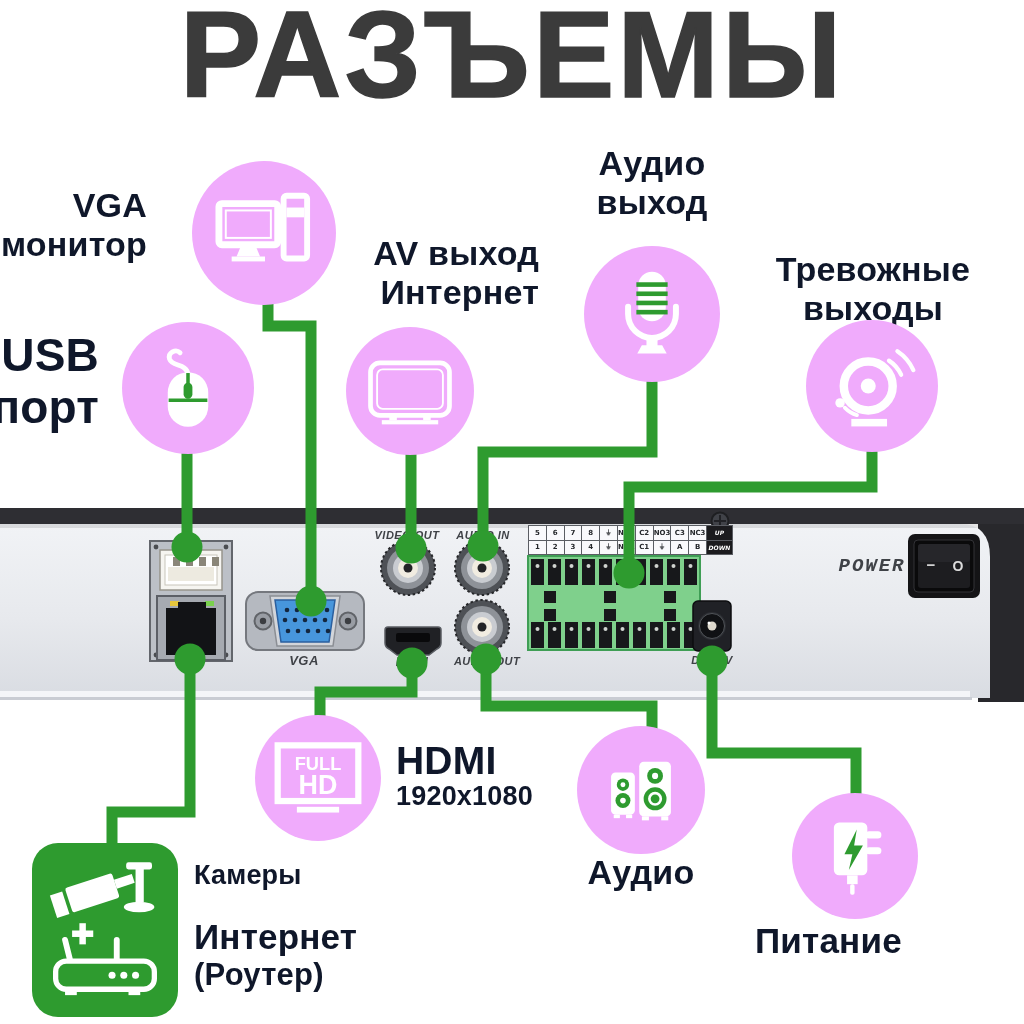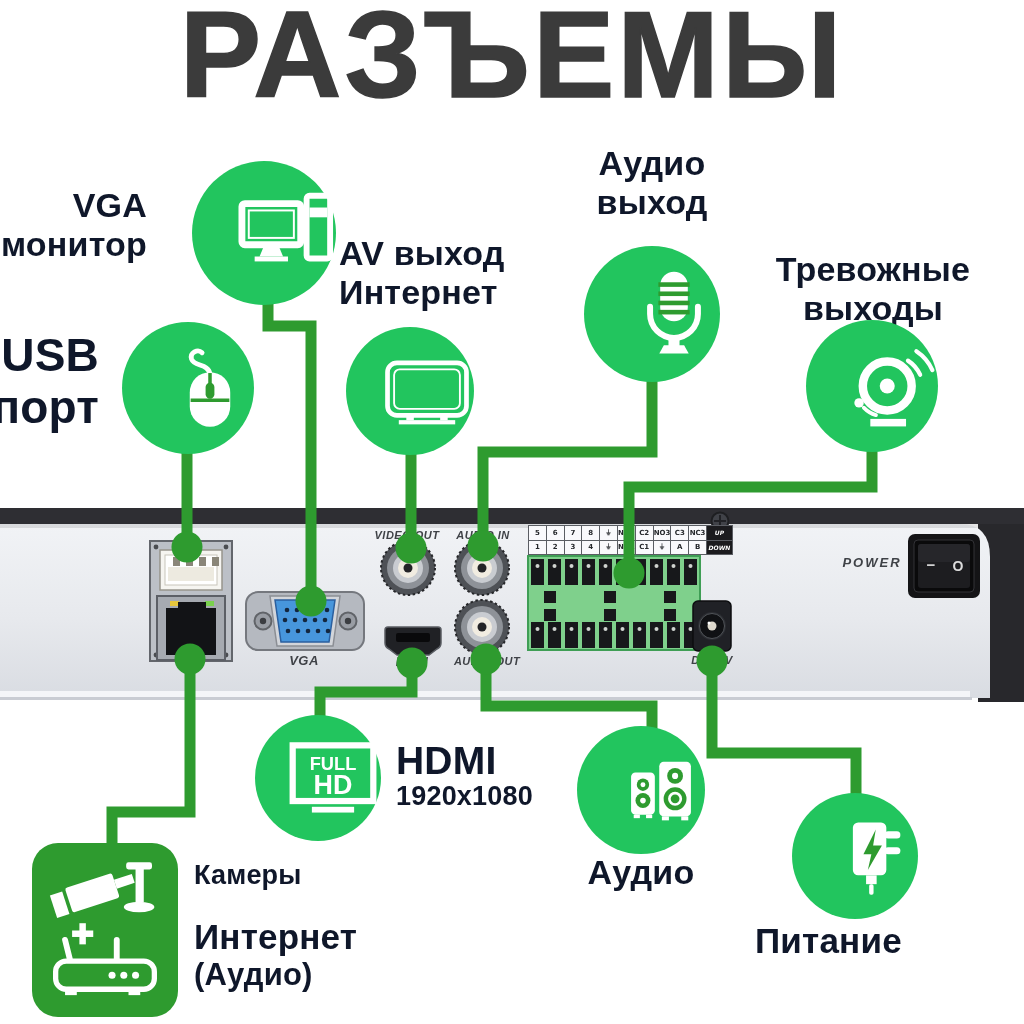--- a/index.html
+++ b/index.html
@@ -2,21 +2,21 @@
 <html><head>
 <meta charset="utf-8">
 <style>
   html,body{margin:0;padding:0;}
   body{width:1024px;height:1024px;background:#fff;font-family:"Liberation Sans",sans-serif;overflow:hidden;}
   .stage{position:absolute;left:0;top:0;width:952px;height:1024px;background:#fff;padding-left:40px;}
   .title{position:absolute;top:-6px;left:0;width:1024px;text-align:center;font-size:122px;font-weight:bold;
          color:#3b3b3b;letter-spacing:3px;line-height:1;-webkit-text-stroke:1.5px #3b3b3b;z-index:5;}
   .lbl{position:absolute;font-weight:bold;color:#0f172a;line-height:1.14;letter-spacing:.2px;z-index:25;}
   .lbl div{white-space:nowrap;}
-  .circle{position:absolute;border-radius:50%;background:#22c55e;display:flex;align-items:center;justify-content:flex-end;z-index:30;}
+  .circle{position:absolute;border-radius:50%;background:#f0abfc;display:flex;align-items:center;justify-content:center;z-index:30;}
   .sq{position:absolute;border-radius:26px;background:#2e9b2f;display:flex;align-items:center;justify-content:center;z-index:30;}
   .connector{position:absolute;left:0;top:0;z-index:20;}
   .panel{position:absolute;left:0;top:505px;width:1024px;height:200px;z-index:10;}
   .panel-art{position:absolute;left:0;top:0;}
   .panel-label{position:absolute;font-style:italic;font-weight:bold;color:#3f4247;transform:translateX(-50%);
                letter-spacing:.5px;white-space:nowrap;z-index:12;}
   .term-grid{position:absolute;left:529px;top:21px;z-index:12;}
   .term-row{display:flex;}
   .tcell{width:16.8px;height:13.5px;border:1px solid #5a5d63;margin-left:-1px;margin-top:-1px;
          background:rgba(250,250,252,.93);font-size:7px;font-weight:bold;color:#26282c;
@@ -207,21 +207,21 @@
         <text x="958" y="66" text-anchor="middle" font-size="14" font-weight="bold" fill="#dcdcdc">O</text>
       </g>
     </svg>
 
     <div class="panel-label" style="left:407px;top:24px;font-size:11px;">VIDEO OUT</div>
     <div class="panel-label" style="left:483px;top:24px;font-size:11px;">AUDIO IN</div>
     <div class="panel-label" style="left:304px;top:148px;font-size:13px;">VGA</div>
     <div class="panel-label" style="left:412px;top:150px;font-size:12px;">HDMI</div>
     <div class="panel-label" style="left:487px;top:150px;font-size:11px;">AUDIO OUT</div>
     <div class="panel-label" style="left:712px;top:149px;font-size:11px;">DC 12V</div>
-    <div class="panel-label" style="left:872px;top:50px;font-size:13px;letter-spacing:2px;">POWER</div>
+    <div class="panel-label" style="left:872px;top:50px;font-size:19px;letter-spacing:2px;font-family:Liberation Mono, monospace;">POWER</div>
 
     <div class="term-grid">
       <div class="term-row">
         <span class="tcell">5</span>
         <span class="tcell">6</span>
         <span class="tcell">7</span>
         <span class="tcell">8</span>
         <span class="tcell">⏚</span>
         <span class="tcell">NO2</span>
         <span class="tcell">C2</span>
@@ -394,21 +394,21 @@
   <div class="lbl" style="top:186px;right:845px;text-align:right;font-size:34px;">
     <div>VGA</div>
     <div>монитор</div>
   </div>
 
   <div class="lbl" style="top:329px;right:893px;text-align:right;font-size:46px;">
     <div>USB</div>
     <div>порт</div>
   </div>
 
-  <div class="lbl" style="top:234px;left:339px;width:200px;text-align:left;font-size:34px;">
+  <div class="lbl" style="top:234px;left:339px;width:200px;text-align:right;font-size:34px;">
     <div>AV выход</div>
     <div>Интернет</div>
   </div>
 
   <div class="lbl" style="top:144px;left:572px;width:160px;text-align:center;font-size:34px;">
     <div>Аудио</div>
     <div>выход</div>
   </div>
 
   <div class="lbl" style="top:234px;left:767px;width:212px;text-align:center;font-size:34px;margin-top:16px;">
@@ -428,16 +428,16 @@
   <div class="lbl" style="top:921px;left:755px;width:200px;text-align:left;font-size:35px;">
     <div>Питание</div>
   </div>
 
   <div class="lbl" style="top:860px;left:194px;font-size:27px;">
     <div>Камеры</div>
   </div>
 
   <div class="lbl" style="top:917px;left:194px;font-size:35px;">
     <div>Интернет</div>
-    <div class="router-small">(Аудио)</div>
+    <div class="router-small">(Роутер)</div>
   </div>
 
 </div>
 
 </body></html>

